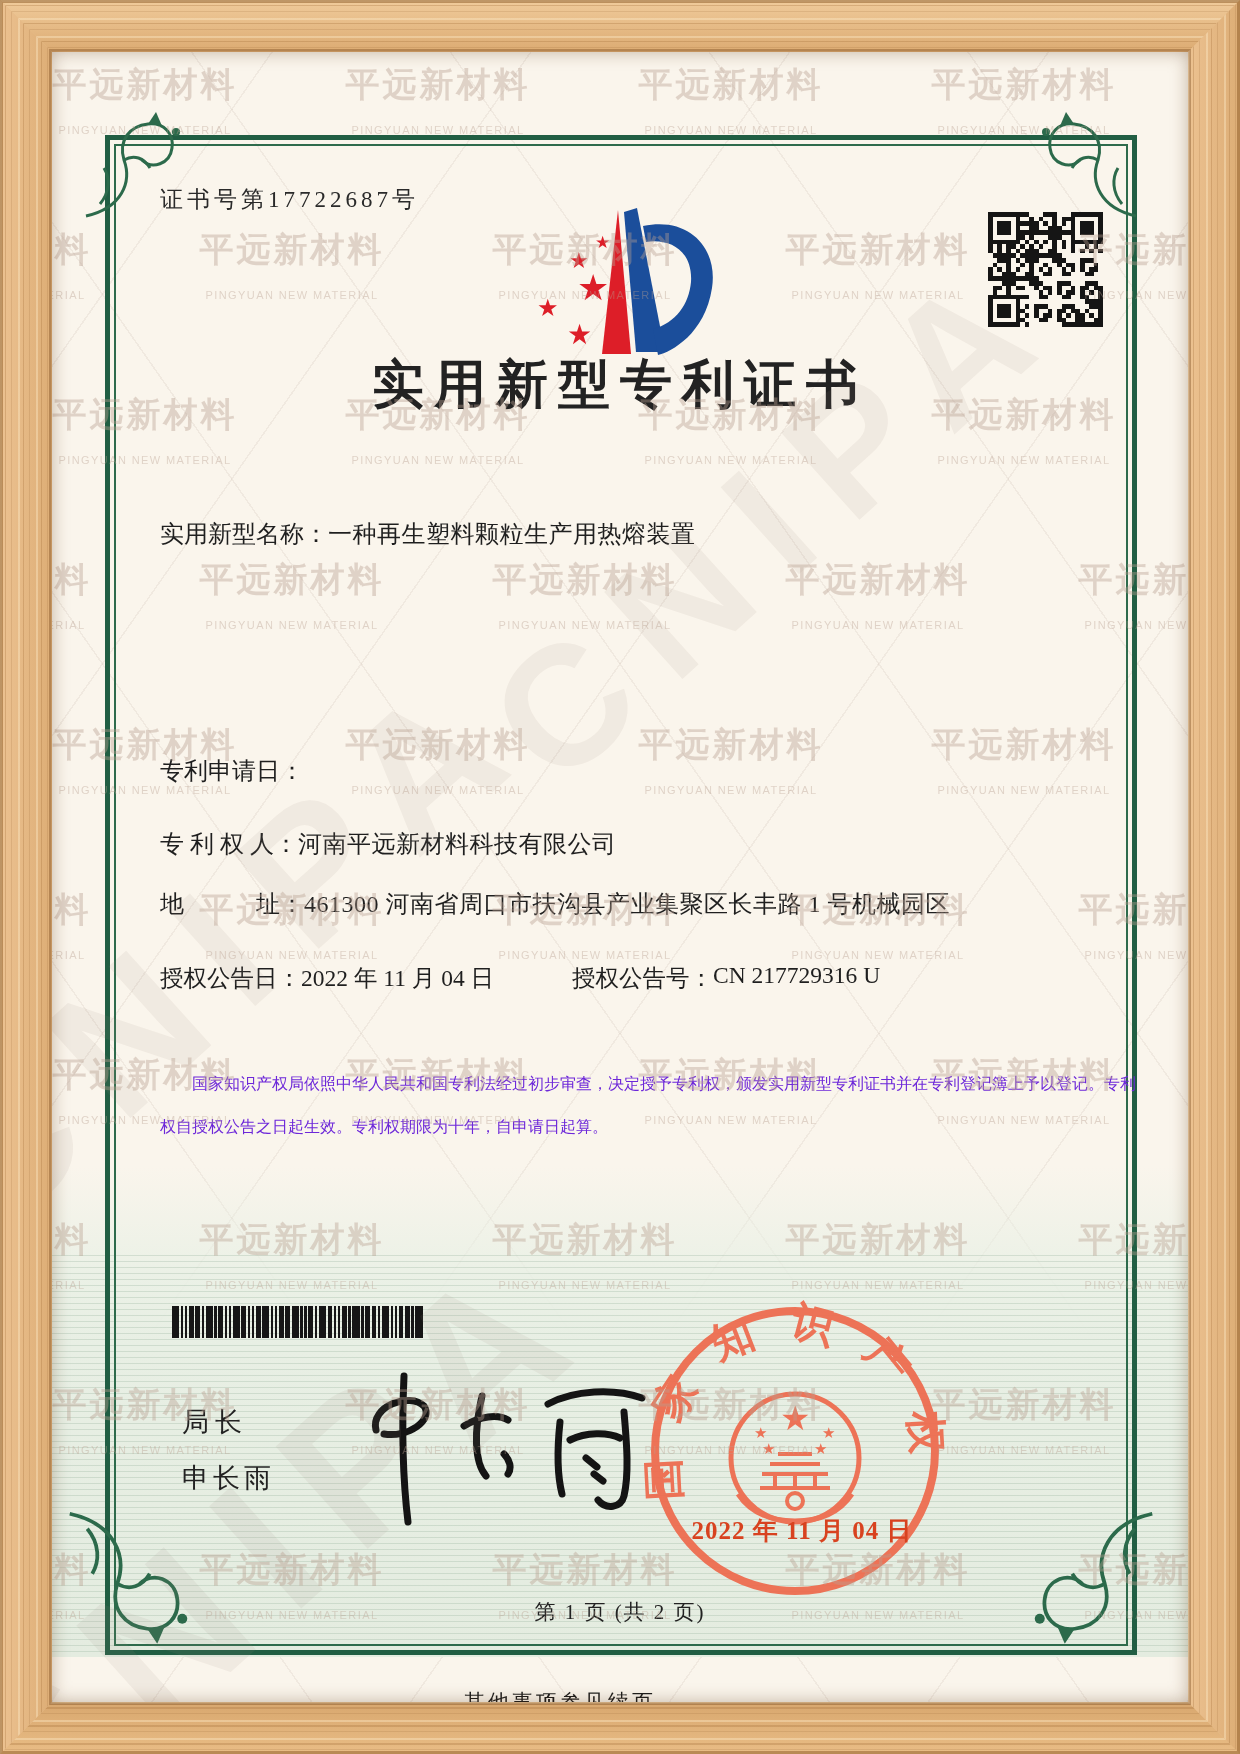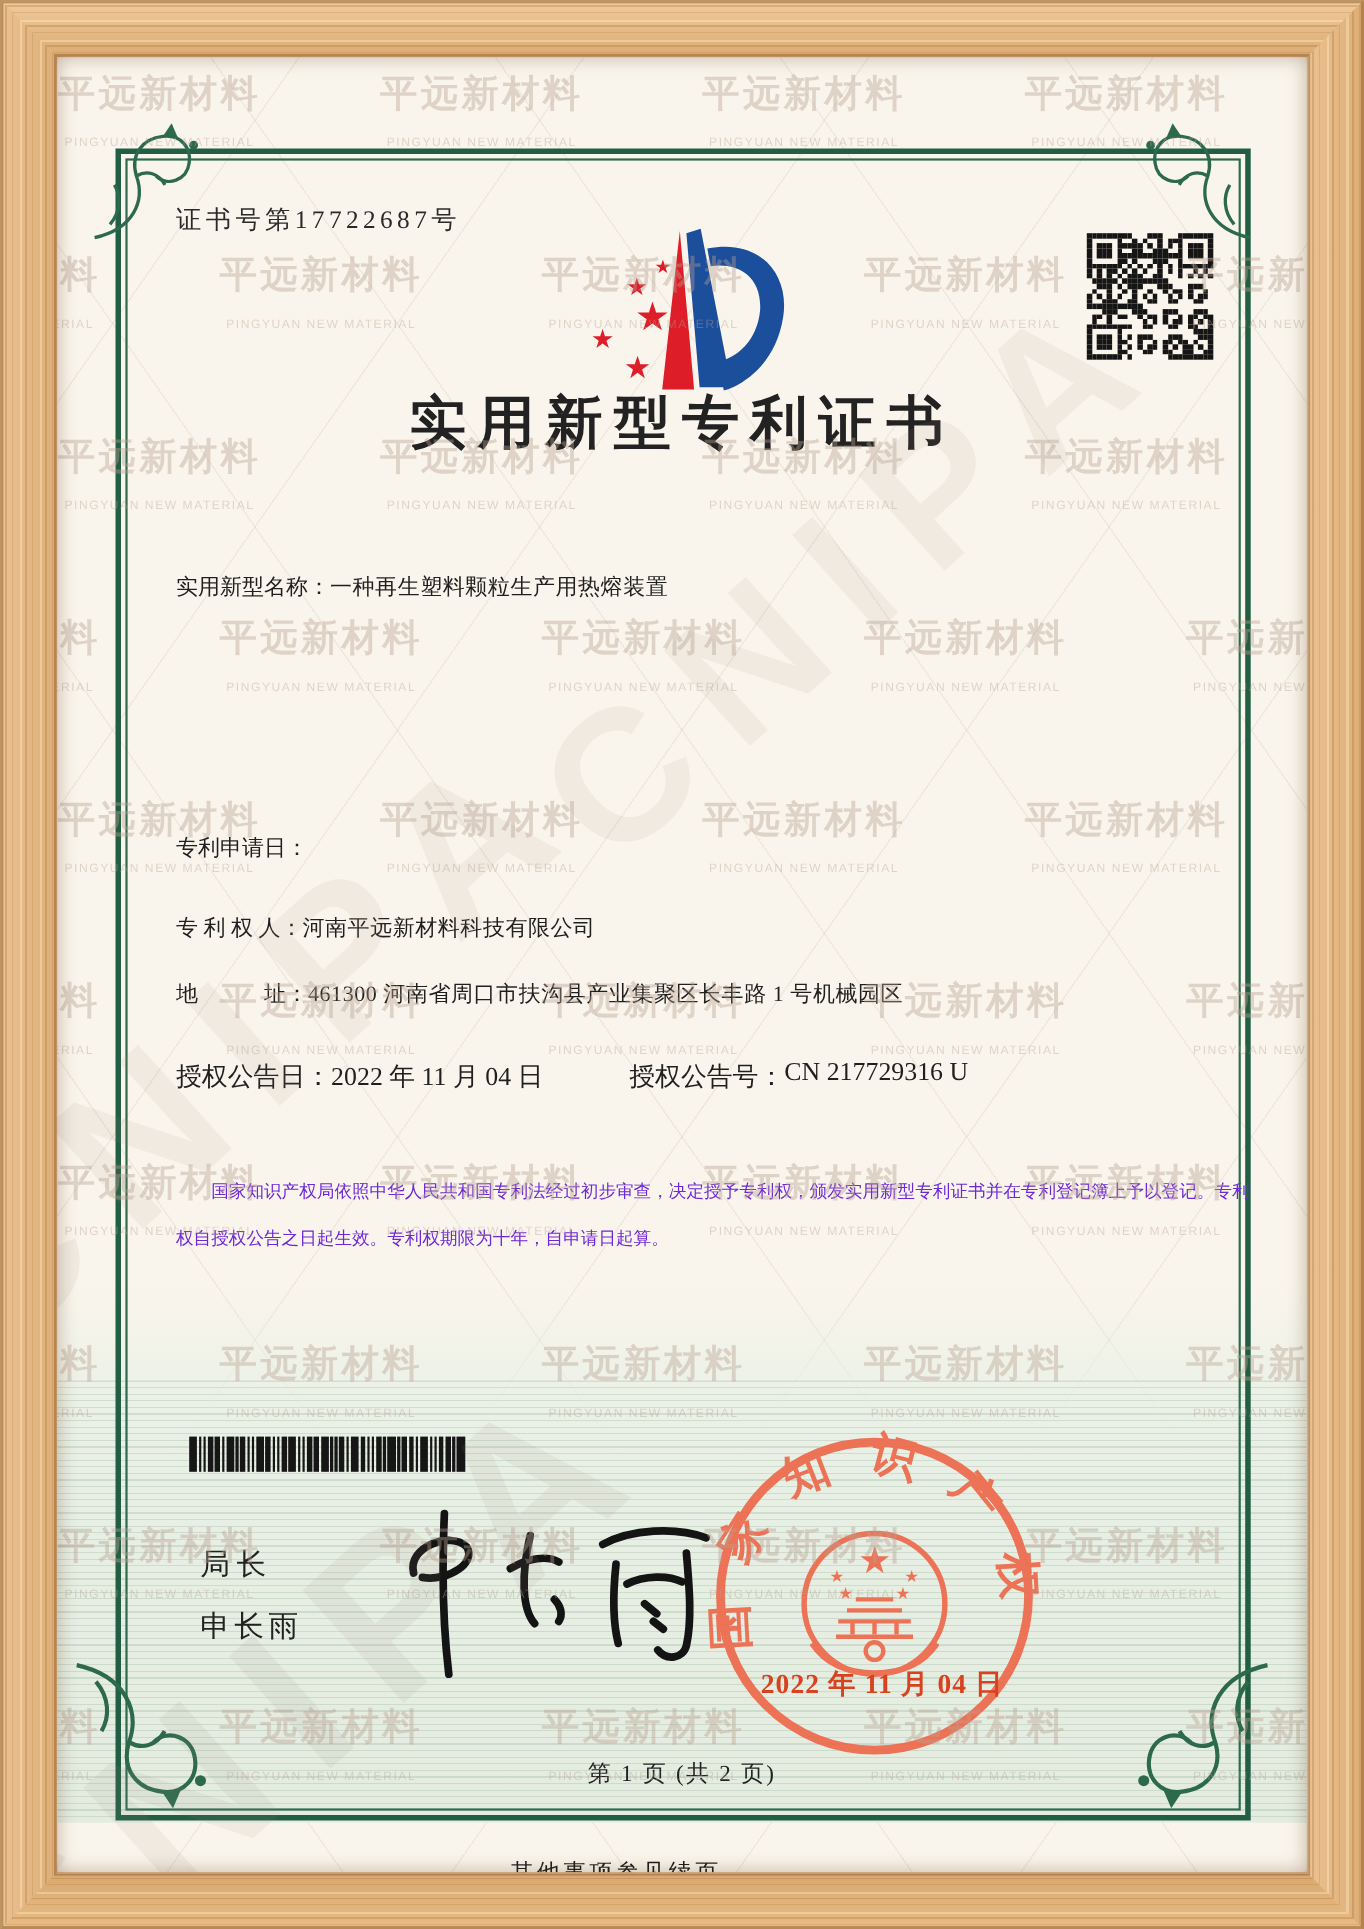--- a/index.html
+++ b/index.html
@@ -49,21 +49,21 @@
 
   
   .abs{position:absolute;z-index:4;}
   .cert-no{left:108px;top:132px;font-size:23px;letter-spacing:4px;color:#2a2a2a;}
   .title{left:0;width:1136px;top:298px;text-align:center;font-size:52px;font-weight:bold;
     letter-spacing:10px;color:#222;}
   .qr{left:936px;top:160px;width:115px;height:115px;display:grid;
     grid-template-columns:repeat(25,1fr);grid-template-rows:repeat(25,1fr);background:#faf5ec;}
   .qr div{background:transparent;} .qr div.on{background:#151515;}
 
-  .frow{left:108px;width:926px;display:flex;font-size:20px;color:#1f1f1f;line-height:40px;}
+  .frow{left:108px;width:926px;display:flex;font-size:24px;color:#1f1f1f;line-height:40px;}
   .flabel{white-space:pre;} .fvalue{flex:1;letter-spacing:.5px;}
   .grow{left:108px;width:980px;display:flex;font-size:23.5px;color:#1f1f1f;}
   .g2{margin-left:78px;}
 
   .paras{left:108px;width:976px;top:1010px;font-size:16px;line-height:43px;color:#6d28d9;
     text-align:justify;}
   .paras p{margin:0;text-indent:2em;}
 
   .barcode{left:120px;top:1254px;height:32px;white-space:nowrap;font-size:0;}
   .barcode i{display:inline-block;height:100%;background:#161616;}

